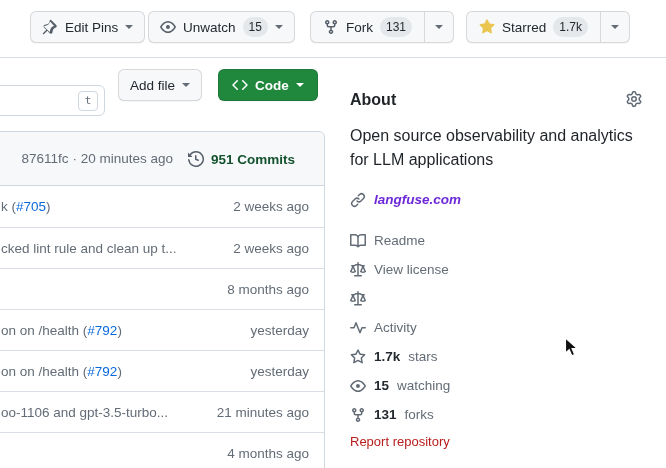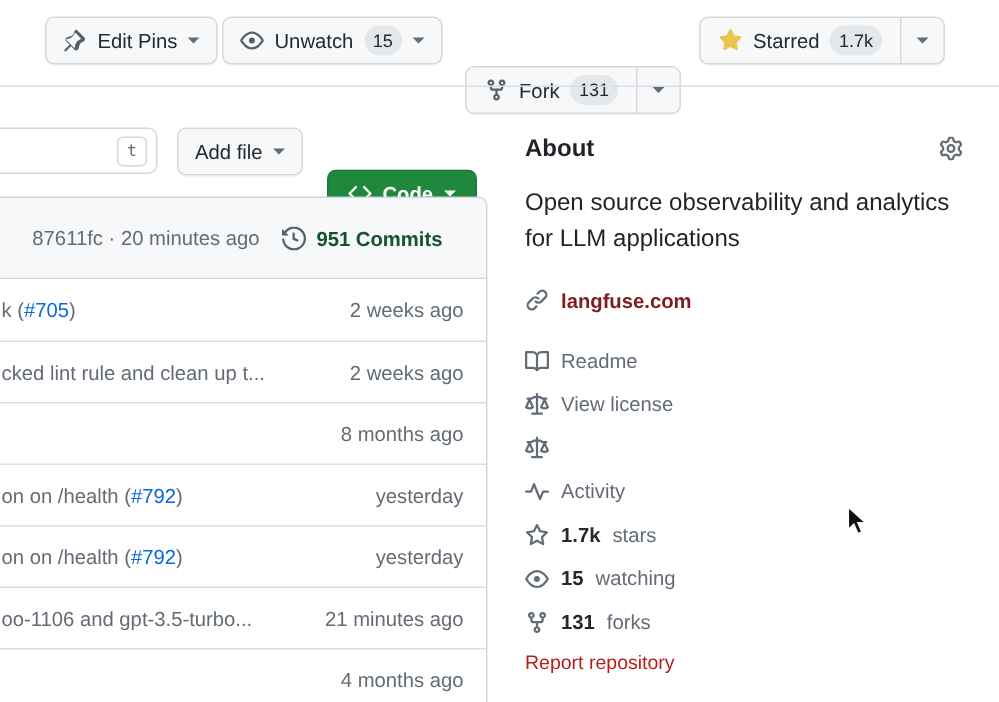--- a/index.html
+++ b/index.html
@@ -49,21 +49,21 @@
     position:absolute; left:-12px; top:85px; width:117px; height:31px;
     border:1px solid #d0d7de; border-radius:6px; background:#fff;
     display:flex; align-items:center; justify-content:flex-end; padding-right:6px; cursor:text;
   }
   .kbd {
     width:20px; height:20px; border:1px solid #d0d7de; border-radius:4px;
     font-size:11px; color:#636c76; background:#fff;
     display:flex; align-items:center; justify-content:center;
     font-family:"DejaVu Sans Mono", monospace;
   }
-  .btn.row2 { top:85px; }
+  .btn.row2 { top:69px; }
   .btn.green { background:#1f883d; border-color:rgba(31,35,40,0.15); color:#fff; font-weight:600; }
   .btn.green svg { fill:#ffffff; }
   .btn.green .caret { border-top-color:#ffffff; }
   
   .file-table {
     position:absolute; left:-16px; top:131px; width:341px; height:380px;
     border:1px solid #d0d7de; border-radius:6px; background:#fff;
   }
   .commit-bar {
     height:54px; background:#f6f8fa; border-bottom:1px solid #d0d7de;
@@ -86,22 +86,22 @@
   .frow .msg { flex:1; white-space:nowrap; overflow:hidden; cursor:pointer; }
   .frow a { color:#0969da; text-decoration:none; cursor:pointer; }
   .frow .fdate { white-space:nowrap; cursor:pointer; }
   
   .about { position:absolute; left:350px; top:91px; width:302px; }
   .about-title { font-size:16px; font-weight:600; color:#1f2328; }
   .gear-btn { position:absolute; left:276px; top:0; background:none; border:none; cursor:pointer; padding:0; }
   .gear-btn svg { fill:#636c76; }
   .desc { position:absolute; top:33px; left:0; width:302px; font-size:16px; line-height:24px; color:#1f2328; }
   .website {
-    position:absolute; top:101px; left:0; display:flex; align-items:center; gap:8px;
-    font-size:13.5px; font-weight:600; color:#7f1d1d; text-decoration:none; cursor:pointer;
+    position:absolute; top:101px; left:0; display:flex; align-items:flex-start; gap:8px;
+    font-size:13.5px; font-weight:600; color:#6d28d9; text-decoration:none; cursor:pointer;font-style:italic;
   }
   .website svg { fill:#636c76; flex:none; }
   .side-list { position:absolute; top:135px; left:0; display:flex; flex-direction:column; }
   .side-item {
     height:29px; display:flex; align-items:center; gap:8px;
     font-size:13.5px; color:#636c76; text-decoration:none; cursor:pointer;
   }
   .side-item svg { fill:#636c76; flex:none; }
   .side-item b { font-weight:700; color:#24292f; }
   .report { position:absolute; top:343px; left:0; font-size:13px; color:#b91c1c; text-decoration:none; cursor:pointer; }
@@ -122,21 +122,21 @@
 
   <button class="btn" style="left:148px;">
     <svg width="16" height="16" viewBox="0 0 16 16">
         <path d="M8 2c1.981 0 3.671.992 4.933 2.078 1.27 1.091 2.187 2.345 2.637 3.023a1.62 1.62 0 0 1 0 1.798c-.45.678-1.367 1.932-2.637 3.023C11.67 13.008 9.981 14 8 14c-1.981 0-3.671-.992-4.933-2.078-1.27-1.091-2.187-2.345-2.637-3.023a1.62 1.62 0 0 1 0-1.798c.45-.678 1.367-1.932 2.637-3.023C4.33 2.992 6.019 2 8 2ZM1.679 7.932a.12.12 0 0 0 0 .136c.411.622 1.241 1.75 2.366 2.717C5.176 11.758 6.527 12.5 8 12.5c1.473 0 2.825-.742 3.955-1.715 1.124-.967 1.954-2.096 2.366-2.717a.12.12 0 0 0 0-.136c-.412-.621-1.242-1.75-2.366-2.717C10.824 4.242 9.473 3.5 8 3.5c-1.473 0-2.825.742-3.955 1.715-1.124.967-1.954 2.096-2.366 2.717ZM8 10a2 2 0 1 1-.001-3.999A2 2 0 0 1 8 10Z"></path>
       </svg>
     <span>Unwatch</span>
     <span class="counter">15</span>
     <span class="caret"></span>
   </button>
 
-  <div class="btn-group" style="left:310px;margin-top:33px;">
+  <div class="btn-group" style="left:310px;">
     <button class="seg-main">
       <svg width="16" height="16" viewBox="0 0 16 16">
           <path d="M5 5.372v.878c0 .414.336.75.75.75h4.5a.75.75 0 0 0 .75-.75v-.878a2.25 2.25 0 1 1 1.5 0v.878a2.25 2.25 0 0 1-2.25 2.25h-1.5v2.128a2.251 2.251 0 1 1-1.5 0V8.5h-1.5A2.25 2.25 0 0 1 3.5 6.25v-.878a2.25 2.25 0 1 1 1.5 0ZM5 3.25a.75.75 0 1 0-1.5 0 .75.75 0 0 0 1.5 0Zm6.75.75a.75.75 0 1 0 0-1.5.75.75 0 0 0 0 1.5Zm-3 8.75a.75.75 0 1 0-1.5 0 .75.75 0 0 0 1.5 0Z"></path>
         </svg>
       <span>Fork</span>
       <span class="counter">131</span>
     </button>
     <button class="seg-caret">
       <span class="caret"></span>
     </button>
@@ -159,21 +159,21 @@
 
   <div class="gotofile">
     <span class="kbd">t</span>
   </div>
 
   <button class="btn row2" style="left:118px;">
     <span>Add file</span>
     <span class="caret"></span>
   </button>
 
-  <button class="btn row2 green" style="left:218px; padding:0 13px;margin-top:28px;">
+  <button class="btn row2 green" style="left:218px; padding:0 13px;">
     <svg width="16" height="16" viewBox="0 0 16 16">
         <path d="m11.28 3.22 4.25 4.25a.75.75 0 0 1 0 1.06l-4.25 4.25a.749.749 0 0 1-1.275-.326.749.749 0 0 1 .215-.734L13.94 8l-3.72-3.72a.749.749 0 0 1 .326-1.275.749.749 0 0 1 .734.215Zm-6.56 0a.751.751 0 0 1 1.042.018.751.751 0 0 1 .018 1.042L2.06 8l3.72 3.72a.749.749 0 0 1-.326 1.275.749.749 0 0 1-.734-.215L.47 8.53a.75.75 0 0 1 0-1.06Z"></path>
       </svg>
     <span>Code</span>
     <span class="caret"></span>
   </button>
 
   <div class="file-table">
     <div class="commit-bar">
       <span class="hash-time">

